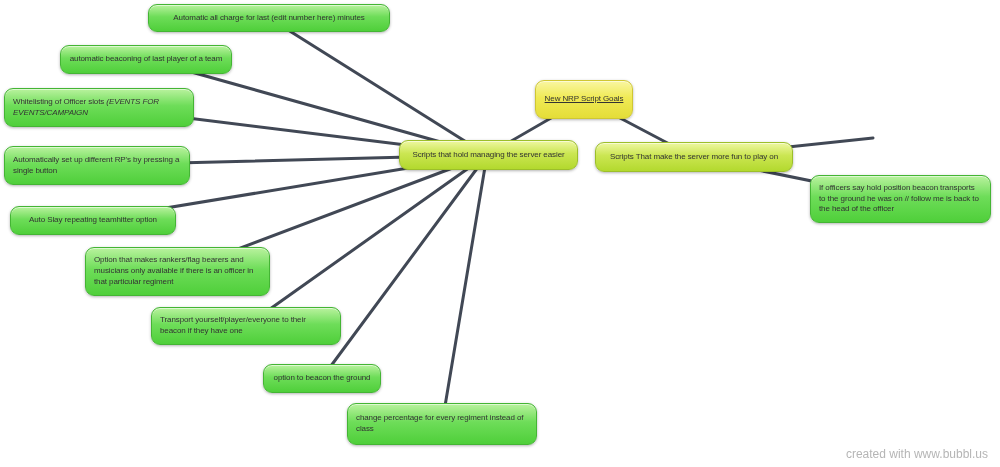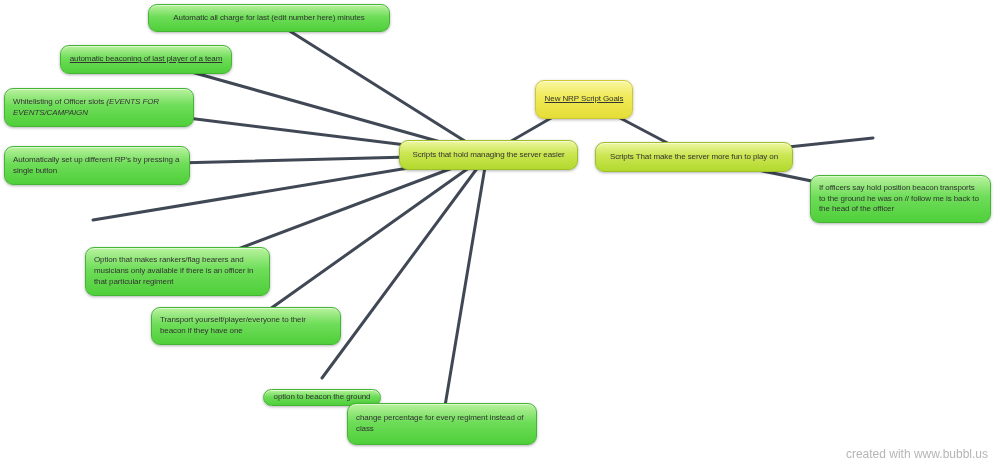--- a/index.html
+++ b/index.html
@@ -91,44 +91,47 @@
     <span>Scripts that hold managing the server easier</span>
   </div>
   <div class="node hub center" style="left:595px; top:142px; width:198px; height:30px; padding:4px 20px;">
     <span>Scripts That make the server more fun to play on</span>
   </div>
 
   <div class="node leaf center" style="left:148px; top:4px; width:242px; height:28px;">
     <span>Automatic all charge for last (edit number here) minutes</span>
   </div>
 
-  <div class="node leaf center" style="left:60px; top:45px; width:172px; height:29px; padding:4px 4px;text-decoration:underline;">
+  <div class="node leaf center" style="left:60px; top:45px; width:172px; height:29px; padding:4px 4px;">
     <span>automatic beaconing of last player of a team</span>
   </div>
 
   <div class="node leaf wrapleft" style="left:4px; top:88px; width:190px; height:39px;">
     <div>
       <span>Whitelisting of Officer slots </span><span class="italic">(EVENTS FOR EVENTS/CAMPAIGN</span>
     </div>
   </div>
 
   <div class="node leaf wrapleft" style="left:4px; top:146px; width:186px; height:39px;">
     <span>Automatically set up different RP's by pressing a single button</span>
   </div>
 
+  <div class="node leaf center" style="left:10px; top:206px; width:166px; height:29px;">
+    <span>Auto Slay repeating teamhitter option</span>
+  </div>
 
   <div class="node leaf wrapleft" style="left:85px; top:247px; width:185px; height:49px;">
     <span>Option that makes rankers/flag bearers and musicians only available if there is an officer in that particular regiment</span>
   </div>
 
   <div class="node leaf wrapleft" style="left:151px; top:307px; width:190px; height:38px;">
     <span>Transport yourself/player/everyone to their beacon if they have one</span>
   </div>
 
-  <div class="node leaf center" style="left:263px; top:364px; width:118px; height:17px;margin-top:25px;">
+  <div class="node leaf center" style="left:263px; top:364px; width:118px; height:29px;">
     <span>option to beacon the ground</span>
   </div>
 
   <div class="node leaf wrapleft" style="left:347px; top:403px; width:190px; height:42px;">
     <span>change percentage for every regiment instead of class</span>
   </div>
 
 
   <div class="node leaf wrapleft" style="left:810px; top:175px; width:181px; height:48px;">
     <span>If officers say hold position beacon transports to the ground he was on // follow me is back to the head of the officer</span>

